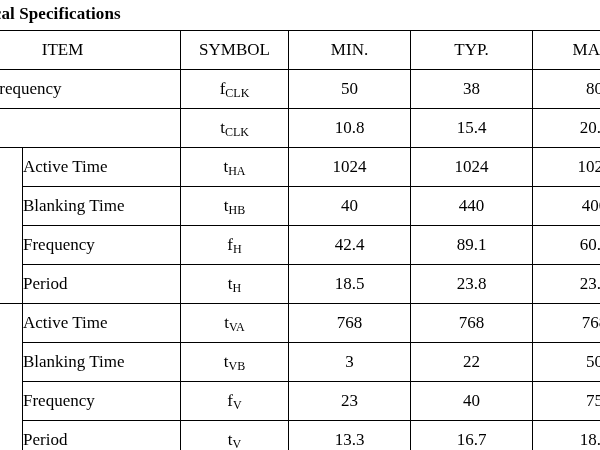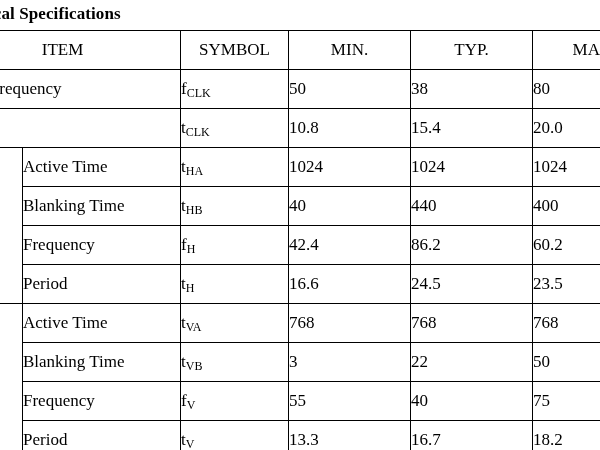--- a/index.html
+++ b/index.html
@@ -63,23 +63,24 @@
     height: 40px;
   }
   .thick-bottom td {
     border-bottom-width: 3px;
   }
   .cell-left {
     text-align: left;
     padding-left: 5px;
   }
   .cell-center {
+    text-align: center;
   }
   .sym {
-    text-align: left;
+    text-align: center;
     white-space: nowrap;
   }
   .sym sub {
     font-size: 12px;
     vertical-align: baseline;
     position: relative;
     top: 3px;
   }
   .grp-label {
     text-align: center;
@@ -148,29 +149,29 @@
           <td class="sym"><span>t</span><sub>HB</sub></td>
           <td class="cell-center">40</td>
           <td class="cell-center">440</td>
           <td class="cell-center">400</td>
         </tr>
 
         <tr>
           <td class="cell-left">Frequency</td>
           <td class="sym"><span>f</span><sub>H</sub></td>
           <td class="cell-center">42.4</td>
-          <td class="cell-center">86.2</td>
+          <td class="cell-center">89.1</td>
           <td class="cell-center">60.2</td>
         </tr>
 
         <tr class="thick-bottom">
           <td class="cell-left">Period</td>
           <td class="sym"><span>t</span><sub>H</sub></td>
-          <td class="cell-center">16.6</td>
-          <td class="cell-center">24.5</td>
+          <td class="cell-center">18.5</td>
+          <td class="cell-center">23.8</td>
           <td class="cell-center">23.5</td>
         </tr>
 
         <tr>
           <td rowspan="4" class="grp-label">Vertical</td>
           <td class="cell-left">Active Time</td>
           <td class="sym"><span>t</span><sub>VA</sub></td>
           <td class="cell-center">768</td>
           <td class="cell-center">768</td>
           <td class="cell-center">768</td>
@@ -180,21 +181,21 @@
           <td class="cell-left">Blanking Time</td>
           <td class="sym"><span>t</span><sub>VB</sub></td>
           <td class="cell-center">3</td>
           <td class="cell-center">22</td>
           <td class="cell-center">50</td>
         </tr>
 
         <tr>
           <td class="cell-left">Frequency</td>
           <td class="sym"><span>f</span><sub>V</sub></td>
-          <td class="cell-center">55</td>
+          <td class="cell-center">23</td>
           <td class="cell-center">40</td>
           <td class="cell-center">75</td>
         </tr>
 
         <tr class="thick-bottom">
           <td class="cell-left">Period</td>
           <td class="sym"><span>t</span><sub>V</sub></td>
           <td class="cell-center">13.3</td>
           <td class="cell-center">16.7</td>
           <td class="cell-center">18.2</td>

